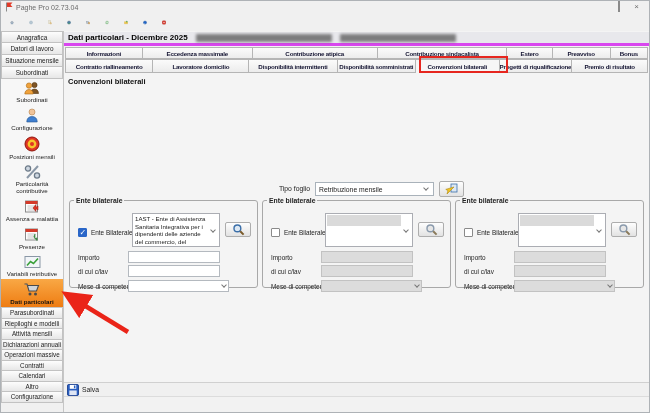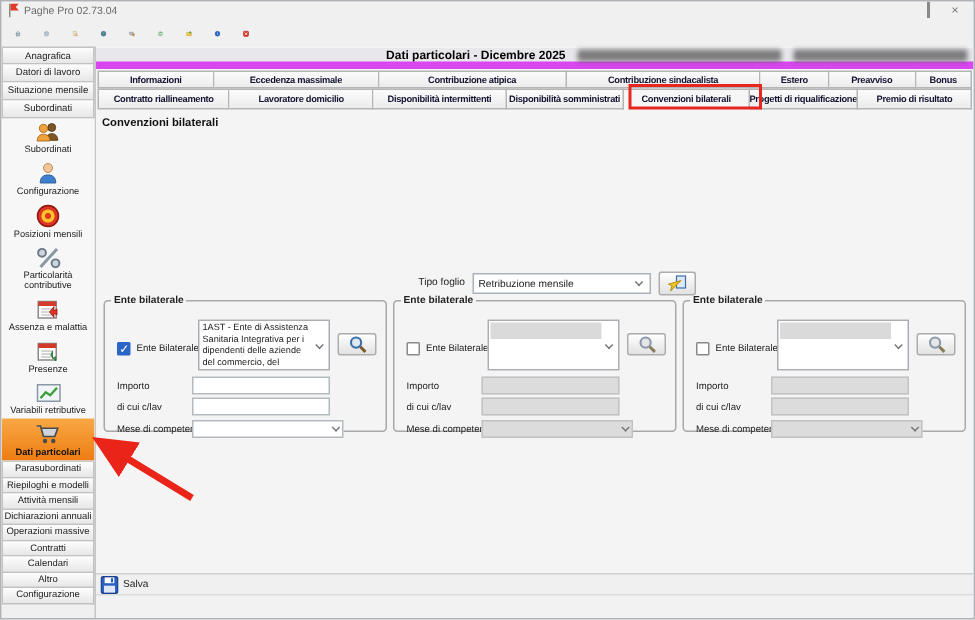--- a/index.html
+++ b/index.html
@@ -37,21 +37,21 @@
   .sitem .slabel{font-size:6.2px;line-height:7px;text-align:center;color:#222;margin-top:1px;}
   .sitem.selected{background:linear-gradient(#f9a845,#ee7c12);}
   .sitem.selected .slabel{color:#111;font-weight:bold;}
   .sbar-b{height:10.5px;line-height:10px;text-align:center;font-size:6.3px;color:#222;
     background:linear-gradient(#fdfdfd,#e7e7e7);border:1px solid #c2c2c2;border-top:none;
     white-space:nowrap;overflow:hidden;flex:0 0 10.5px;}
 
   
   .content{position:absolute;left:63px;top:30px;right:0;bottom:0;background:#f4f4f4;}
   .chead{position:absolute;left:0;top:1px;right:0;height:14px;background:#e8e8ec;
-    border-bottom:5px solid #d946ef;display:flex;align-items:center;padding:0 4px;justify-content:flex-end;}
+    border-bottom:3px solid #d946ef;display:flex;align-items:center;padding:0 4px;}
   .chead .ctitle{font-size:8px;font-weight:bold;color:#000;white-space:nowrap;}
   .redact{height:8px;background:#5a5a5a;border-radius:1px;filter:blur(1.6px);opacity:.75;margin-left:8px;}
 
   .tabrow{position:absolute;left:1px;right:1px;display:flex;}
   .tabrow1{top:16px;height:12px;}
   .tabrow2{top:28px;height:14px;}
   .tab{border:1px solid #b5b5b5;border-left:none;background:linear-gradient(#fbfbfb,#ececec);
     font-size:6.2px;font-weight:bold;color:#141432;display:flex;align-items:center;justify-content:center;
     white-space:nowrap;overflow:hidden;letter-spacing:-0.2px;}
   .tab:first-child{border-left:1px solid #b5b5b5;}

